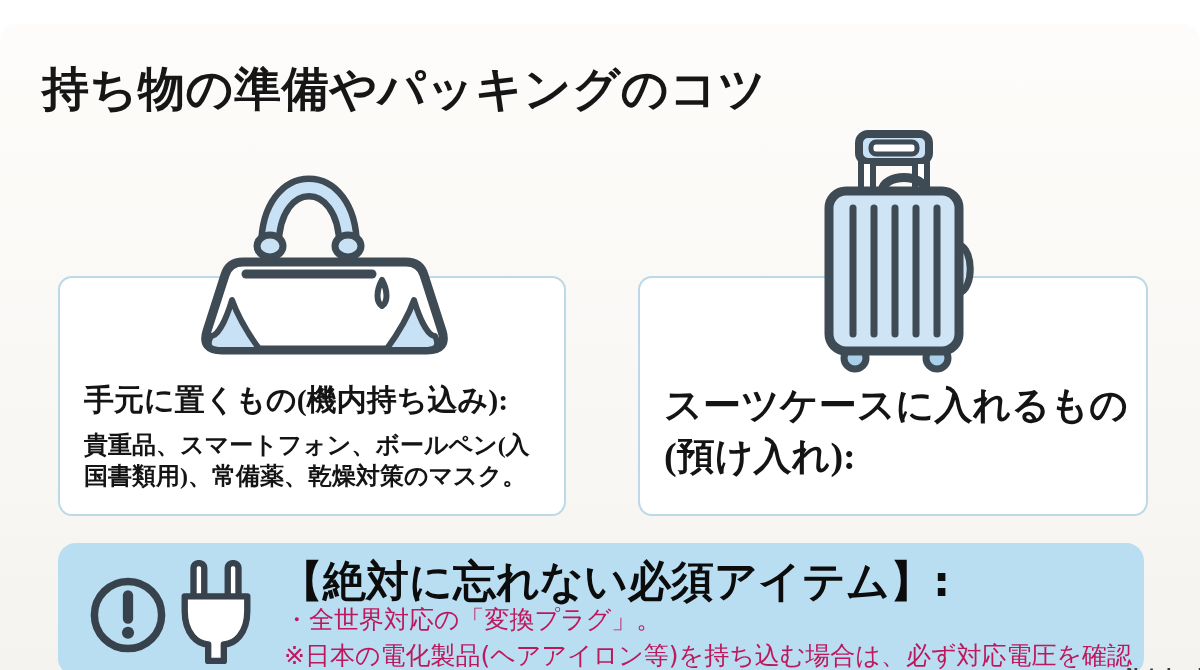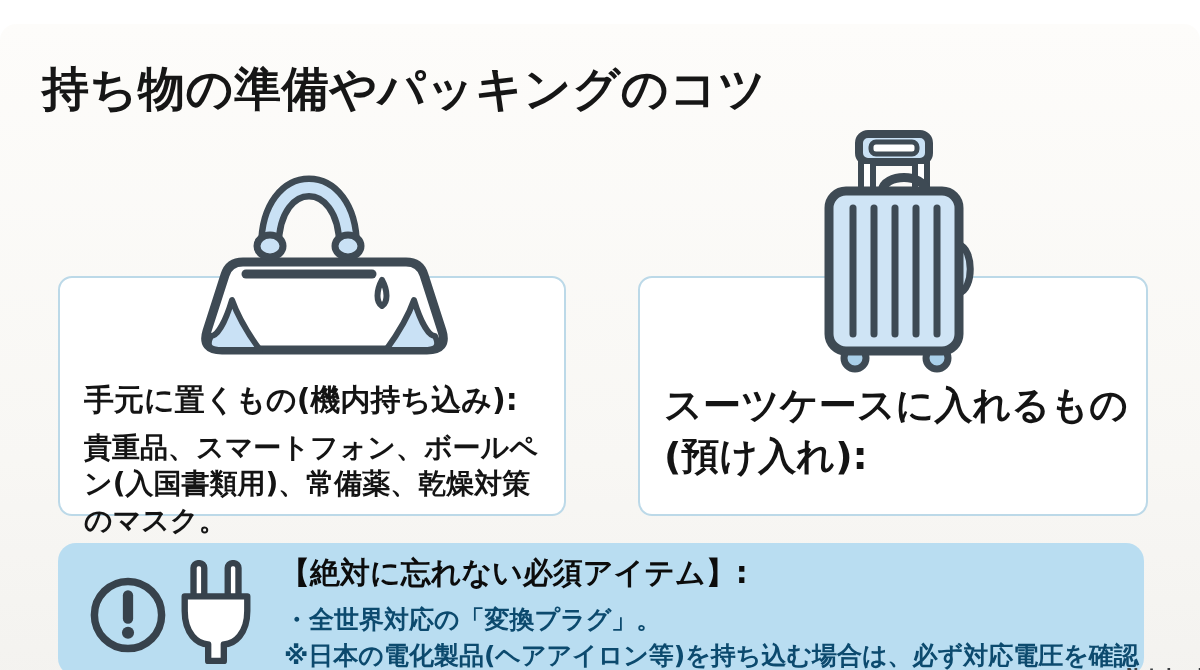--- a/index.html
+++ b/index.html
@@ -10,39 +10,39 @@
     font-family:"DejaVu Sans","Liberation Sans",sans-serif;
     color:#141414;
     margin-top:24px;
   }
   .page-title {
     position:absolute; left:42px; top:34px; margin:0;
     font-size:47px; font-weight:800; color:#161616; letter-spacing:0.5px;
   }
   .card {
     position:absolute; top:252px; height:240px; box-sizing:border-box;
-    background:#ffffff; border:2px solid #bcd9e8; border-radius:14px;
+    background:#ffffff; border:2px solid #bcd9e8; border-radius:14px;font-family:Liberation Serif, serif;
   }
   .card.left  { left:58px;  width:508px; }
   .card.right { left:638px; width:510px; }
   .card-text { position:absolute; left:24px; right:12px; top:102px; }
   .card-heading { margin:0 0 9px 0; font-size:30px; font-weight:800; }
   .card.right .card-heading { font-size:38px; }
-  .card-body { margin:0; font-size:28px; font-weight:700; line-height:1.3; }
+  .card-body { margin:0; font-size:24px; font-weight:700; line-height:1.3; }
   .icon-float { position:absolute; z-index:3; }
   .band {
     position:absolute; left:58px; top:519px; width:1086px; height:133px;
     background:#b9ddf1; border-radius:18px;
   }
   .band-heading {
     position:absolute; left:222px; top:10px; margin:0;
-    font-size:30px; font-weight:800; color:#0c0c0c;text-align:right;
+    font-size:43px; font-weight:800; color:#0c0c0c;text-align:right;
   }
   .band-lines { position:absolute; left:226px; top:60px; }
-  .band-lines p { margin:0 0 3px 0; font-size:25px; font-weight:700; color:#0c4a6e; }
+  .band-lines p { margin:0 0 3px 0; font-size:25px; font-weight:400; color:#be185d; }
   .band-icon { position:absolute; }
   .watermark {
     position:absolute; left:1104px; top:642px; display:flex; align-items:center; gap:5px;
     color:#3c4043; font-size:15px; font-weight:600;
   }
 </style>
 </head>
 <body>
 
 <div class="canvas">

